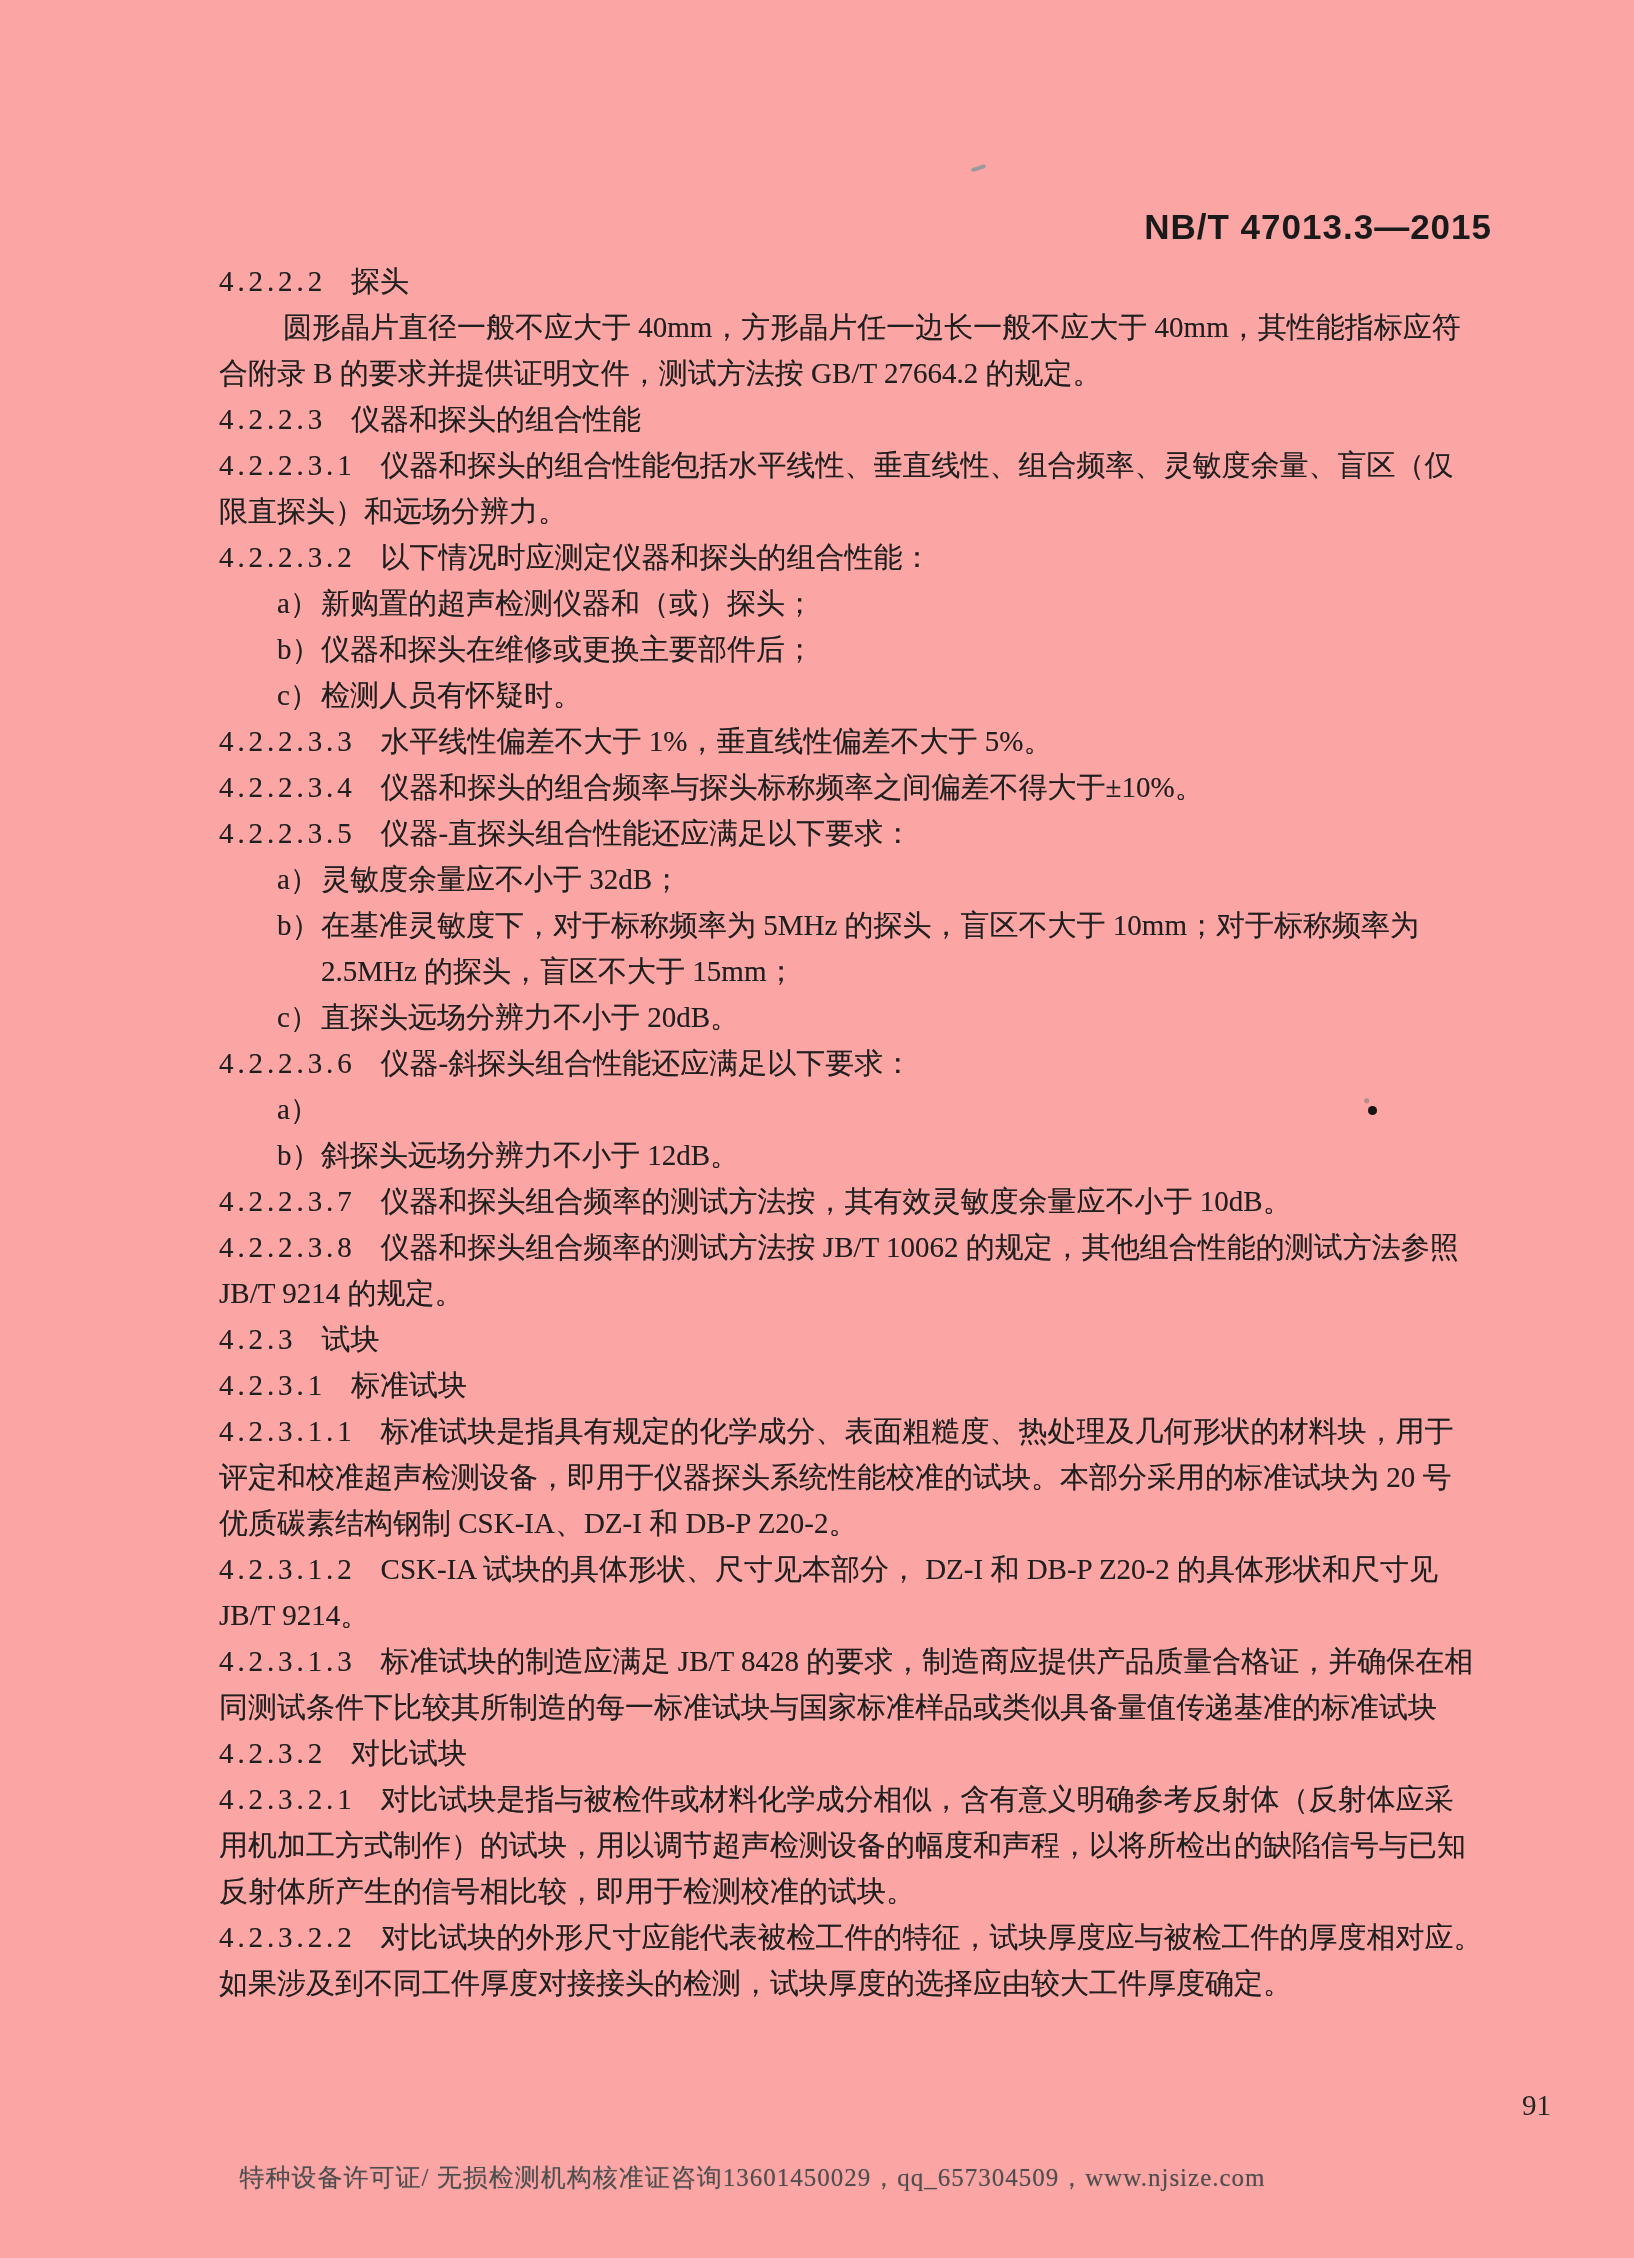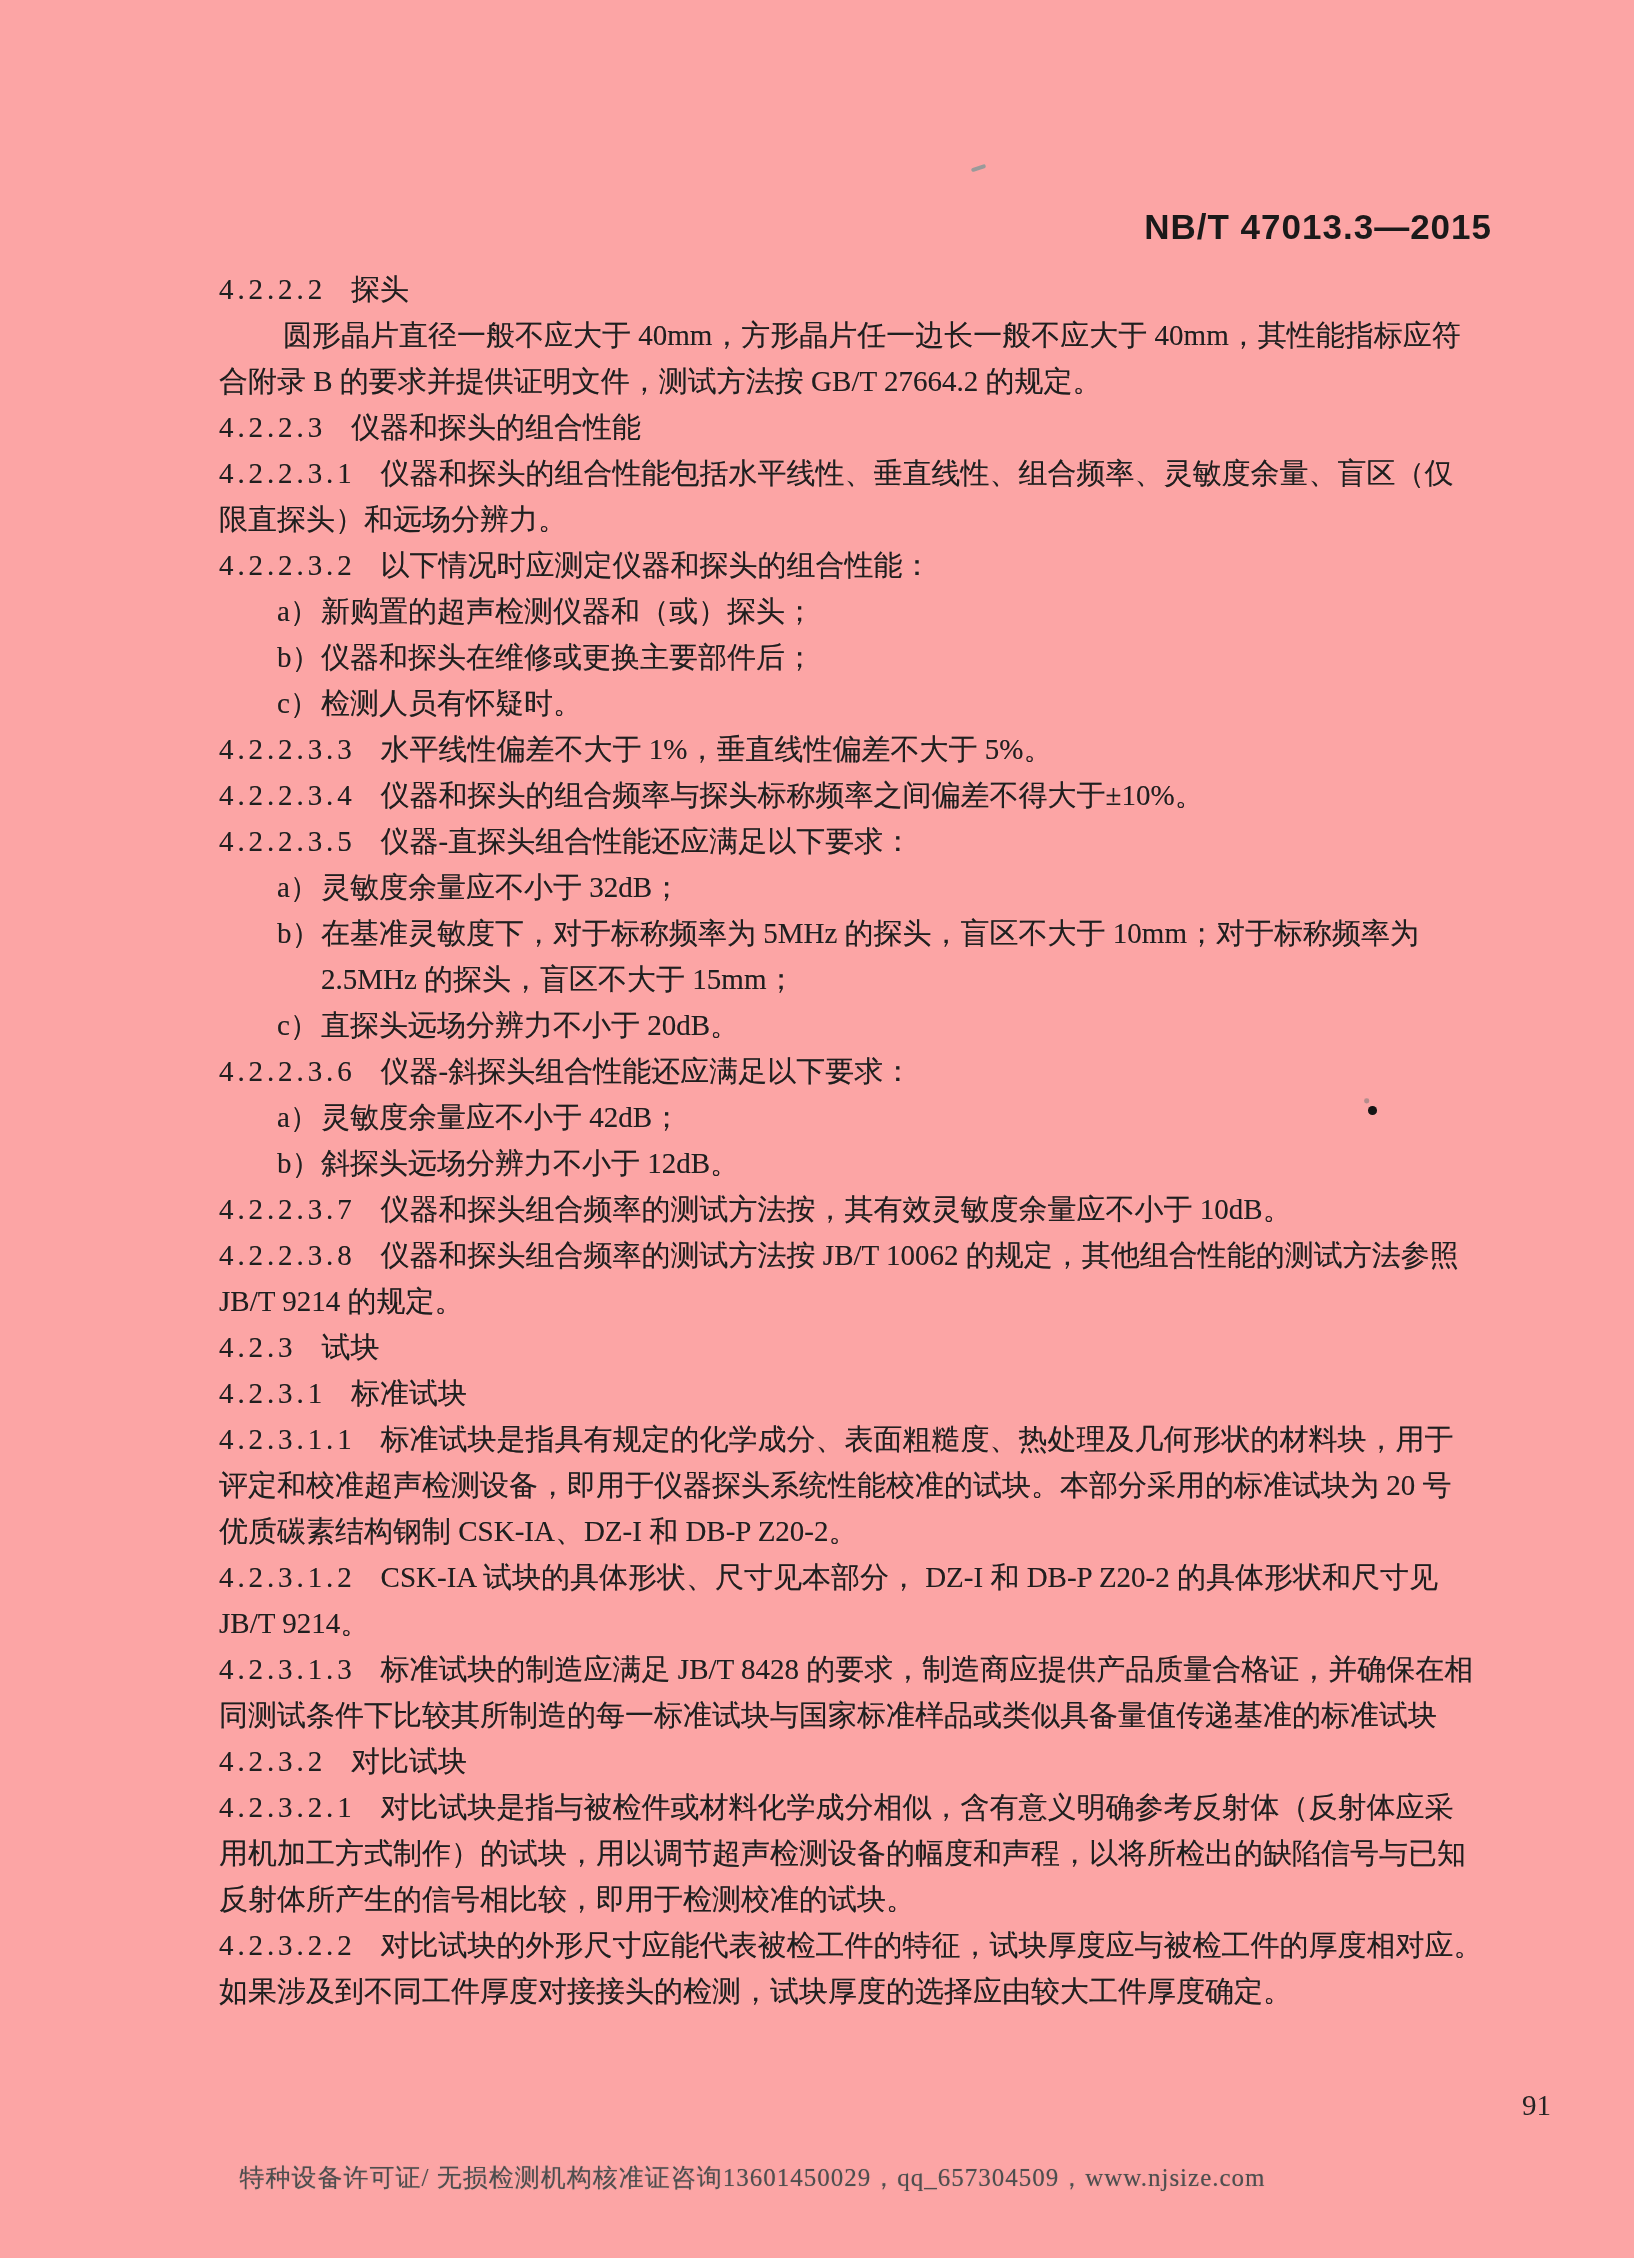--- a/index.html
+++ b/index.html
@@ -26,21 +26,21 @@
     text-align: right;
     font-family: "Liberation Sans", "DejaVu Sans", sans-serif;
     font-size: 35px;
     font-weight: 600;
     letter-spacing: 1px;
     color: #1a1a1a;
   }
   
   .doc-body {
     position: absolute;
-    top: 266px;
+    top: 258px;
     left: 219px;
     width: 1294px;
     font-size: 29px;
     line-height: 46px;
     color: #1f1f1f;
     text-shadow: 0 0 0.6px rgba(40,40,40,0.45);
   }
   .line {
     height: 46px;
     white-space: nowrap;
@@ -141,21 +141,20 @@
         <span class="txt">在基准灵敏度下，对于标称频率为 5MHz 的探头，盲区不大于 10mm；对于标称频率为</span>
       </div>
       <div class="line item-cont"><span class="txt">2.5MHz 的探头，盲区不大于 15mm；</span></div>
       <div class="line item">
         <span class="label">c）</span>
         <span class="txt">直探头远场分辨力不小于 20dB。</span>
       </div>
       <div class="line clause"><span class="num">4.2.2.3.6</span><span class="txt">仪器-斜探头组合性能还应满足以下要求：</span></div>
       <div class="line item">
         <span class="label">a）</span>
-        <span class="txt">灵敏度余量应不小于 42dB；</span>
       </div>
       <div class="line item">
         <span class="label">b）</span>
         <span class="txt">斜探头远场分辨力不小于 12dB。</span>
       </div>
       <div class="line clause"><span class="num">4.2.2.3.7</span><span class="txt">仪器和探头组合频率的测试方法按，其有效灵敏度余量应不小于 10dB。</span></div>
       <div class="line clause"><span class="num">4.2.2.3.8</span><span class="txt">仪器和探头组合频率的测试方法按 JB/T 10062 的规定，其他组合性能的测试方法参照</span></div>
       <div class="line cont"><span class="txt">JB/T 9214 的规定。</span></div>
       <div class="line clause"><span class="num">4.2.3</span><span class="txt">试块</span></div>
       <div class="line clause"><span class="num">4.2.3.1</span><span class="txt">标准试块</span></div>

